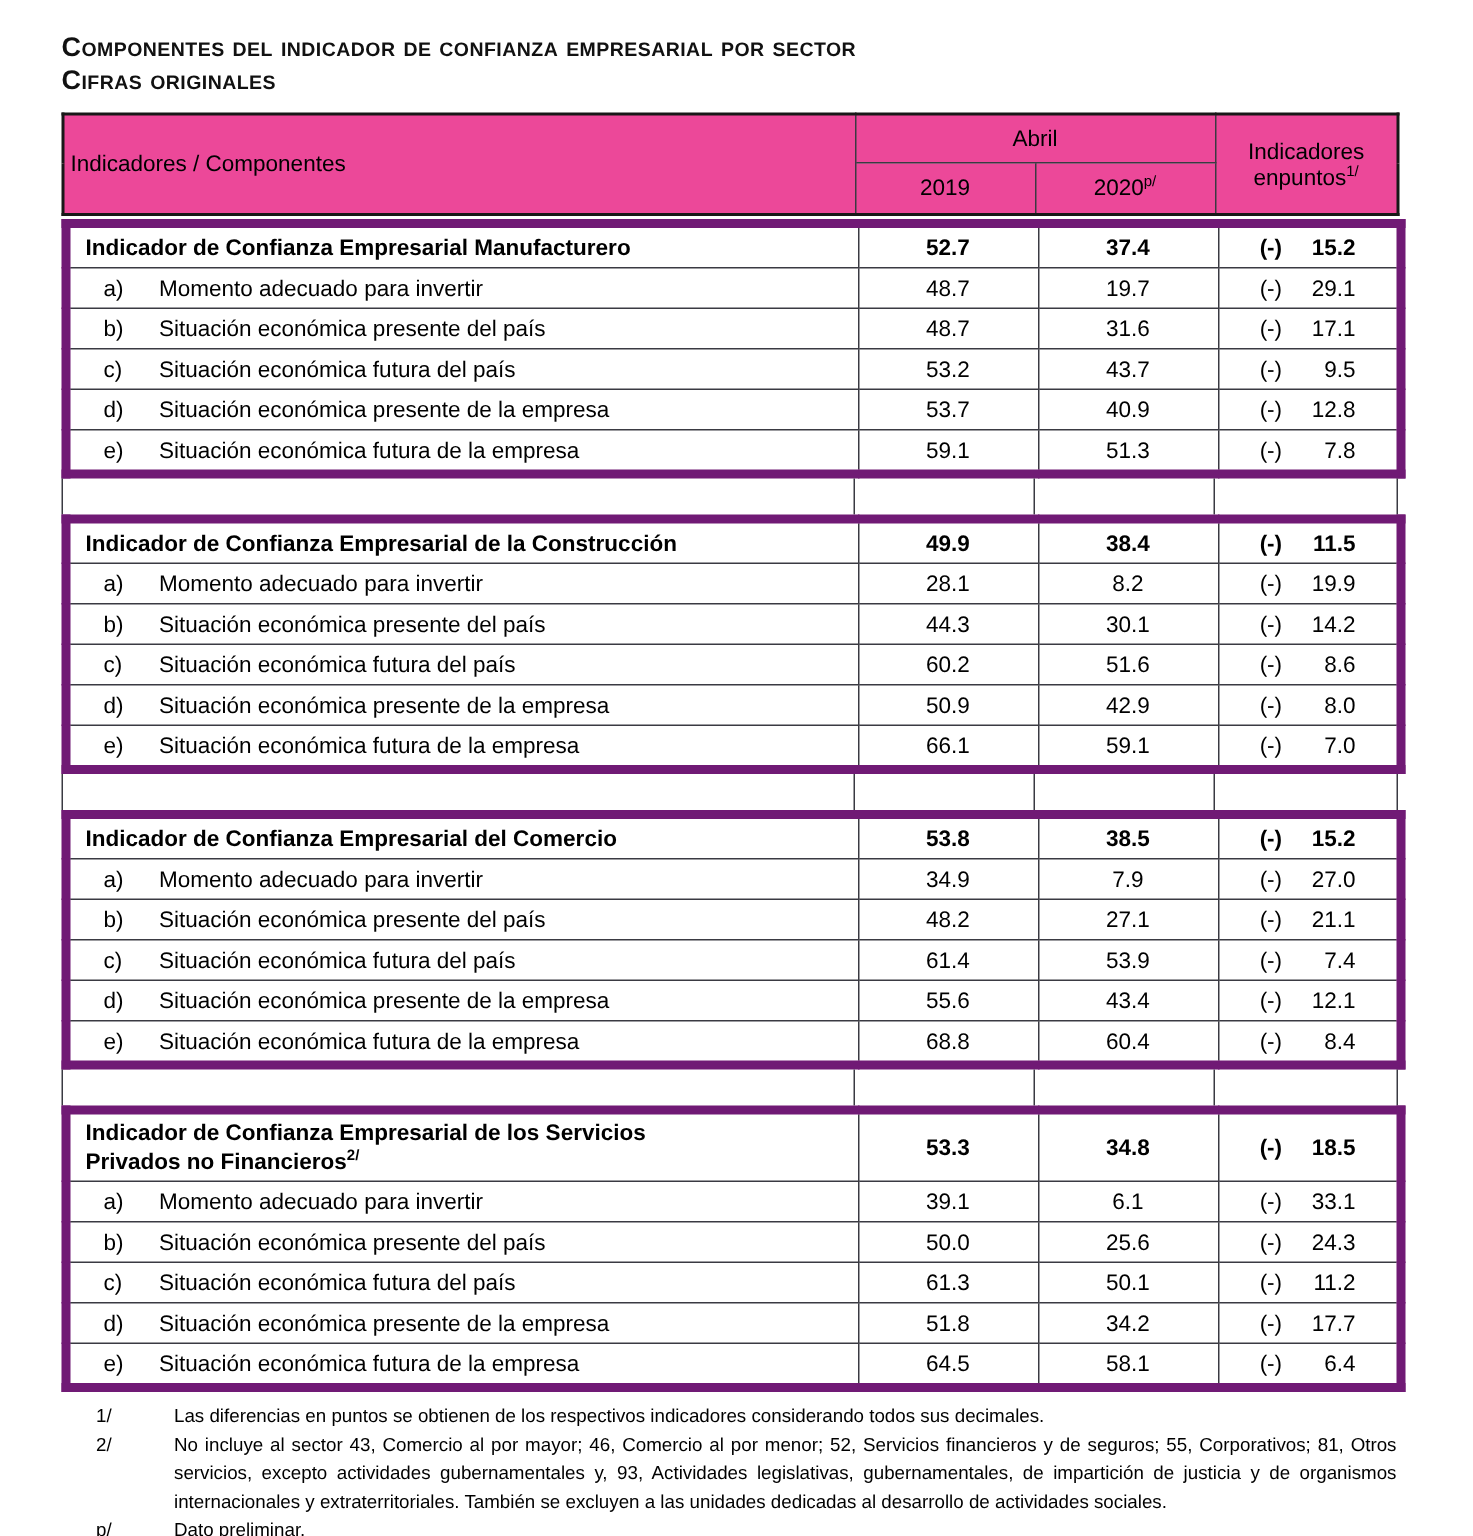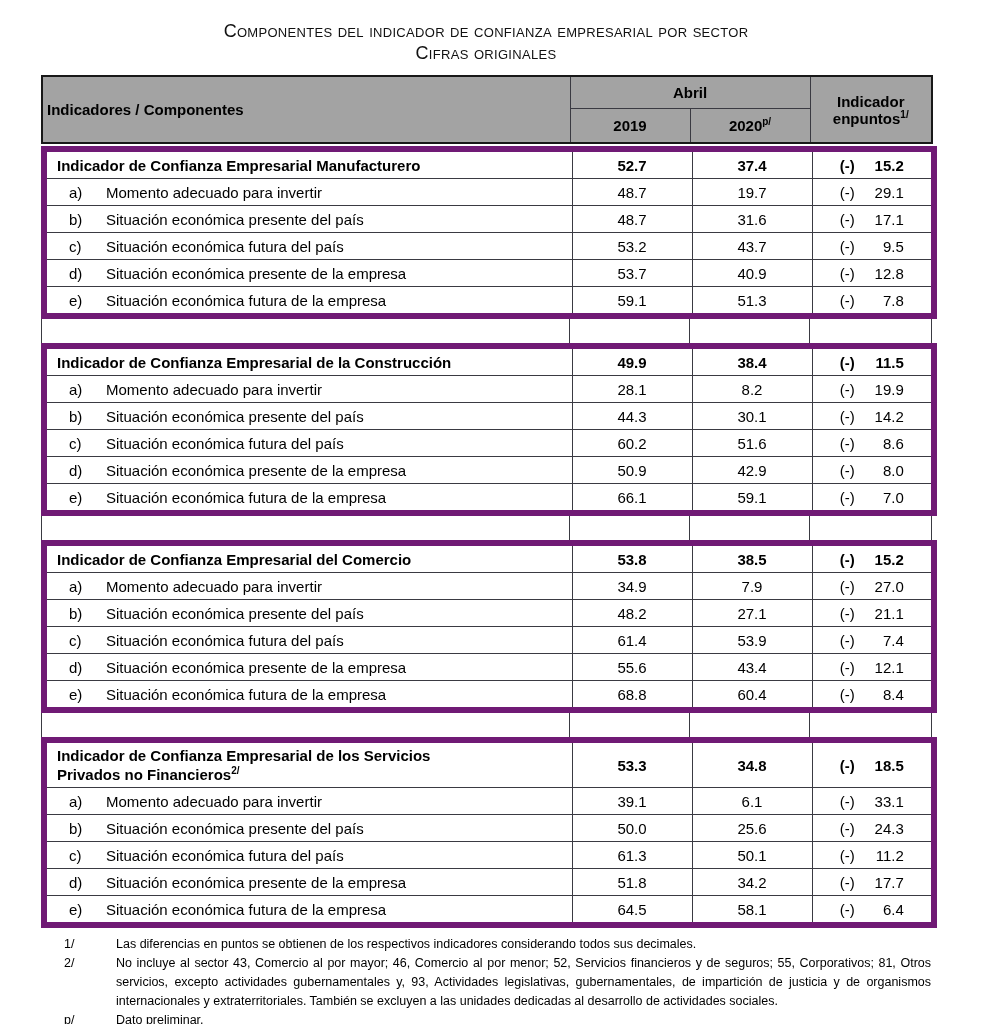--- a/index.html
+++ b/index.html
@@ -3,30 +3,30 @@
 <meta charset="utf-8">
 <style>
   html, body { margin:0; padding:0; background:#ffffff; }
   body {
     width:982px; height:1024px; overflow:hidden;
     font-family:"Liberation Sans", sans-serif; color:#000;
     -webkit-font-smoothing:antialiased;
   }
   .doc { width:890px; margin:20px 0 0 41px; }
 
-  .title { text-align:center; font-weight:normal; font-size:18px; line-height:22px;
+  .title { text-align:left; font-weight:bold; font-size:18px; line-height:22px;
            font-variant:small-caps; letter-spacing:.3px; color:#111; margin-bottom:11px; }
   .title .tline { display:block; }
 
   table { border-collapse:collapse; table-layout:fixed; width:890px; }
   col.c1 { width:528px; } col.c2 { width:120px; } col.c3 { width:120px; } col.c4 { width:122px; }
 
   
   .htable { border:2px solid #181818; margin-bottom:2px; }
-  .htable td { background:#a3a3a3; border:1px solid #3a3a42; font-size:15px; text-align:center; vertical-align:middle; padding:0;font-weight:bold; }
+  .htable td { background:#ec4899; border:1px solid #3a3a42; font-size:15px; text-align:center; vertical-align:middle; padding:0; }
   .htable .hc1 { text-align:left; padding-left:4px; }
   .htable .hr1 td { height:31px; }
   .htable .hr2 td { height:33px; }
 
   
   .stable { border:6px solid #701a75; }
   .stable td { border:1px solid #3a3a42; font-size:15px; height:26px; vertical-align:middle; padding:0; }
   .c-label { text-align:left; }
   .sec-head td { font-weight:bold; }
   .sec-head .c-label { padding-left:10px; }
@@ -64,21 +64,21 @@
     <colgroup>
         <col class="c1">
         <col class="c2">
         <col class="c3">
         <col class="c4">
       </colgroup>
     <tbody>
         <tr class="hr1">
       <td class="hc1" rowspan="2">Indicadores / Componentes</td>
       <td colspan="2">Abril</td>
-      <td rowspan="2"><span class="tl">Indicador en</span><span class="tl"><span>puntos</span><sup>1/</sup></span></td>
+      <td rowspan="2"><span class="tl">Indicadores en</span><span class="tl"><span>puntos</span><sup>1/</sup></span></td>
     </tr>
     <tr class="hr2">
       <td>2019</td>
       <td><span>2020</span><sup>p/</sup></td>
     </tr>
   </tbody>
     </table>
 
   <table class="stable">
     <colgroup>

